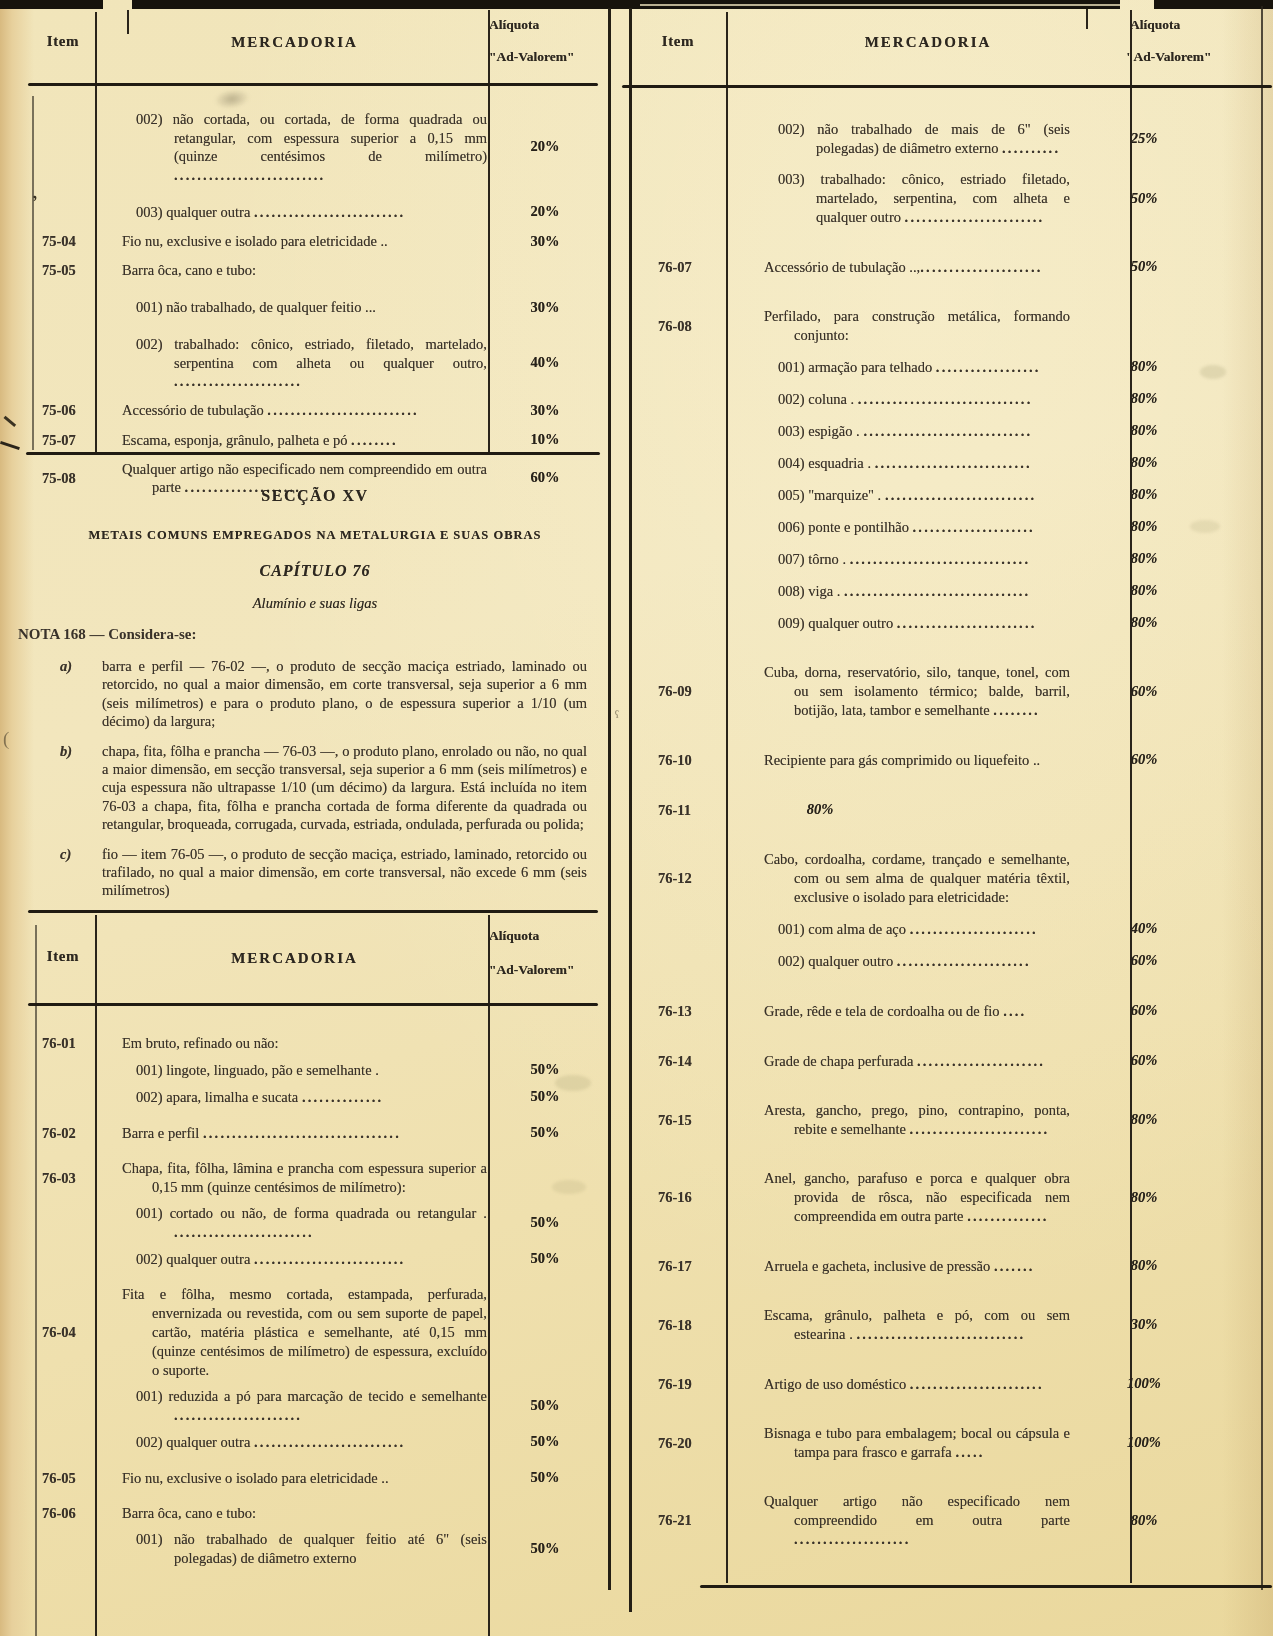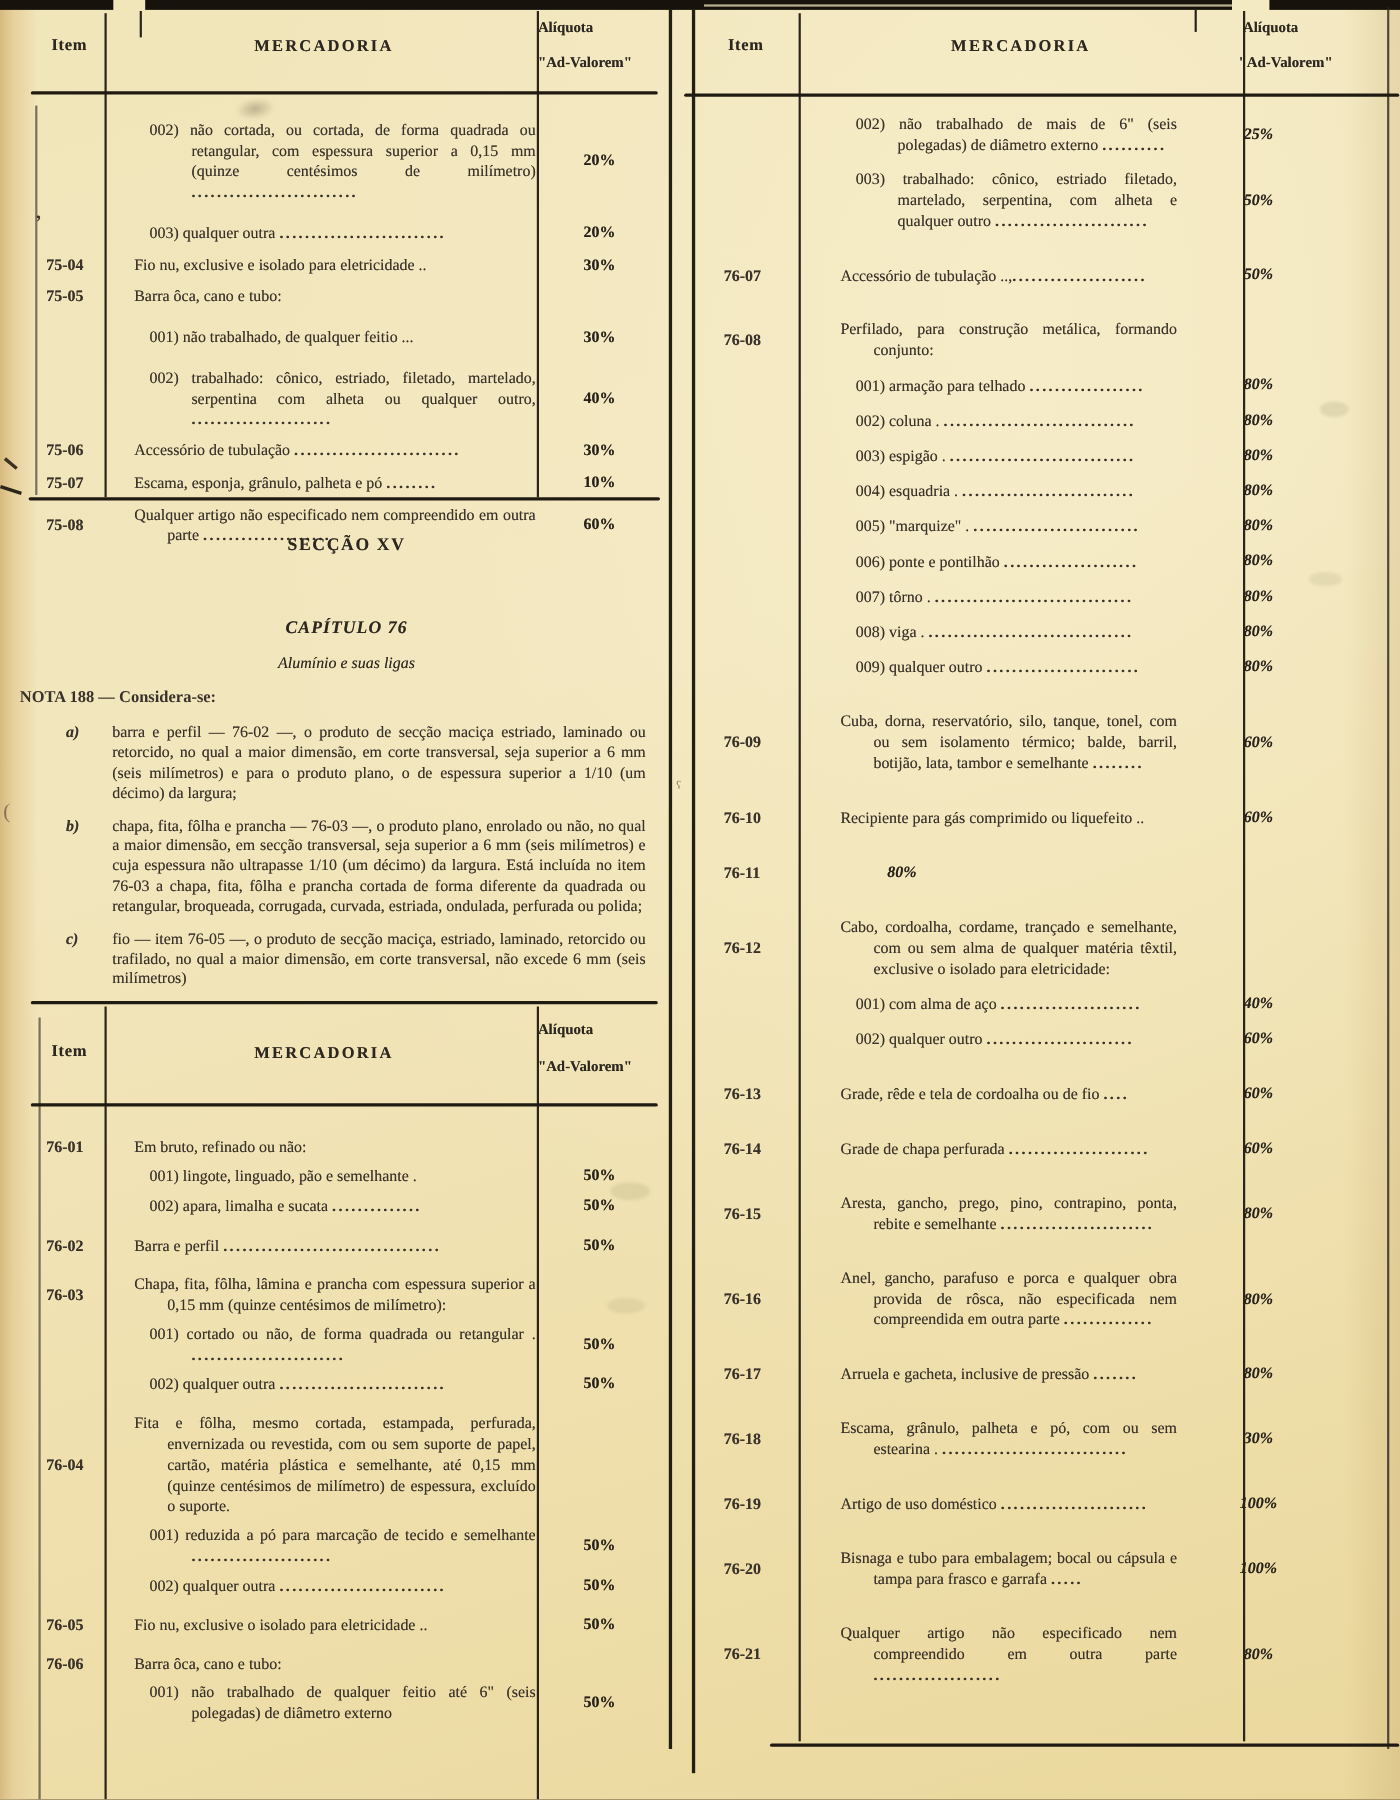--- a/index.html
+++ b/index.html
@@ -26,21 +26,21 @@
   .trow.m .c-desc{padding-left:40px; text-indent:-30px;}
   .trow.s .c-desc{padding-left:62px; text-indent:-38px;}
   .c-val{flex:0 0 100px; display:flex; align-items:flex-end; justify-content:center;
          font-weight:bold; font-size:14.5px; padding-bottom:1px; color:#26211a;}
   #rows-rt .c-val{flex:0 0 132px; padding-right:52px;font-style:italic;}
   #rows-lt{left:30px; top:110px; width:565px; line-height:18.5px;}
   #rows-lb{left:30px; top:1028px; width:565px; line-height:19px;}
   #rows-rt{left:630px; top:104px; width:632px; line-height:19px;}
   #rows-lt .trow.m{margin-top:10px}  #rows-lt .trow.s{margin-top:18px}  #rows-lt .trow:first-child{margin-top:0}
   #rows-lb .trow.m{margin-top:16px}  #rows-lb .trow.s{margin-top:7px}  #rows-lb .trow:first-child{margin-top:6px}
-  #rows-rt .trow.m{margin-top:30px}  #rows-rt .trow.s{margin-top:12px} #rows-rt .trow:first-child{margin-top:0}
+  #rows-rt .trow.m{margin-top:30px}  #rows-rt .trow.s{margin-top:12px} #rows-rt .trow:first-child{margin-top:16px}
   .dots{letter-spacing:2.2px; font-weight:bold;}
   .trow, .hdr, .hdr-small, .heading, .note{text-shadow:0 0 0.5px rgba(60,50,32,0.55);}
   .heading{position:absolute; left:30px; width:570px; text-align:center; color:#2c2720;}
   .notes{position:absolute; left:30px; top:657px; width:557px;}
   .note{position:relative; padding-left:72px; text-align:justify;
         font-size:14.5px; line-height:18.4px; margin-bottom:11px;}
   .note .lbl{position:absolute; left:30px; top:0; font-weight:bold; font-style:italic;}
   .smudge{position:absolute; border-radius:50%; filter:blur(1.5px); pointer-events:none;}
   .mark{position:absolute; color:#3a3222; pointer-events:none;}
 </style>
@@ -127,23 +127,24 @@
       <div class="trow m">
         <div class="c-item">75-08</div>
         <div class="c-desc">Qualquer artigo não especificado nem compreendido em outra parte <span class="dots">....................</span></div>
         <div class="c-val">
           <span>60%</span>
         </div>
       </div>
     </div>
 
   <div class="heading" style="top:487px;font-weight:bold;font-size:16px;letter-spacing:1.5px">SECÇÃO XV</div>
+  <div class="heading" style="top:528px;font-weight:bold;font-size:12.5px;letter-spacing:1px">METAIS COMUNS EMPREGADOS NA METALURGIA E SUAS OBRAS</div>
   <div class="heading" style="top:562px;font-weight:bold;font-style:italic;font-size:16px;letter-spacing:1px">CAPÍTULO 76</div>
   <div class="heading" style="top:595px;font-style:italic;font-size:14.5px">Alumínio e suas ligas</div>
-  <div class="t" style="left:18px;top:626px;font-weight:bold;font-size:15px">NOTA 188 — Considera-se:</div>
+  <div class="t" style="left:18px;top:626px;font-weight:bold;font-size:15px">NOTA 168 — Considera-se:</div>
 
   <div class="notes">
     <div class="note">
       <span class="lbl">a)</span>
       <span>barra e perfil — 76-02 —, o produto de secção maciça estriado, laminado ou retorcido, no qual a maior dimensão, em corte transversal, seja superior a 6 mm (seis milímetros) e para o produto plano, o de espessura superior a 1/10 (um décimo) da largura;</span>
     </div>
     <div class="note">
       <span class="lbl">b)</span>
       <span>chapa, fita, fôlha e prancha — 76-03 —, o produto plano, enrolado ou não, no qual a maior dimensão, em secção transversal, seja superior a 6 mm (seis milímetros) e cuja espessura não ultrapasse 1/10 (um décimo) da largura. Está incluída no item 76-03 a chapa, fita, fôlha e prancha cortada de forma diferente da quadrada ou retangular, broqueada, corrugada, curvada, estriada, ondulada, perfurada ou polida;</span>
     </div>

